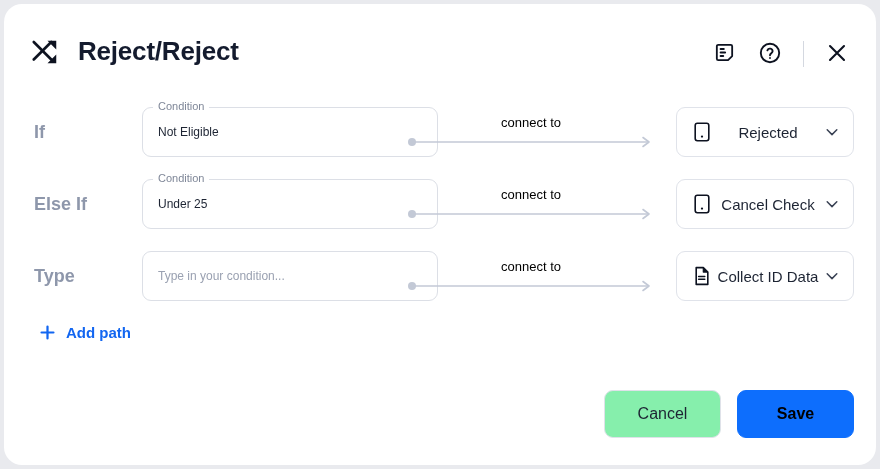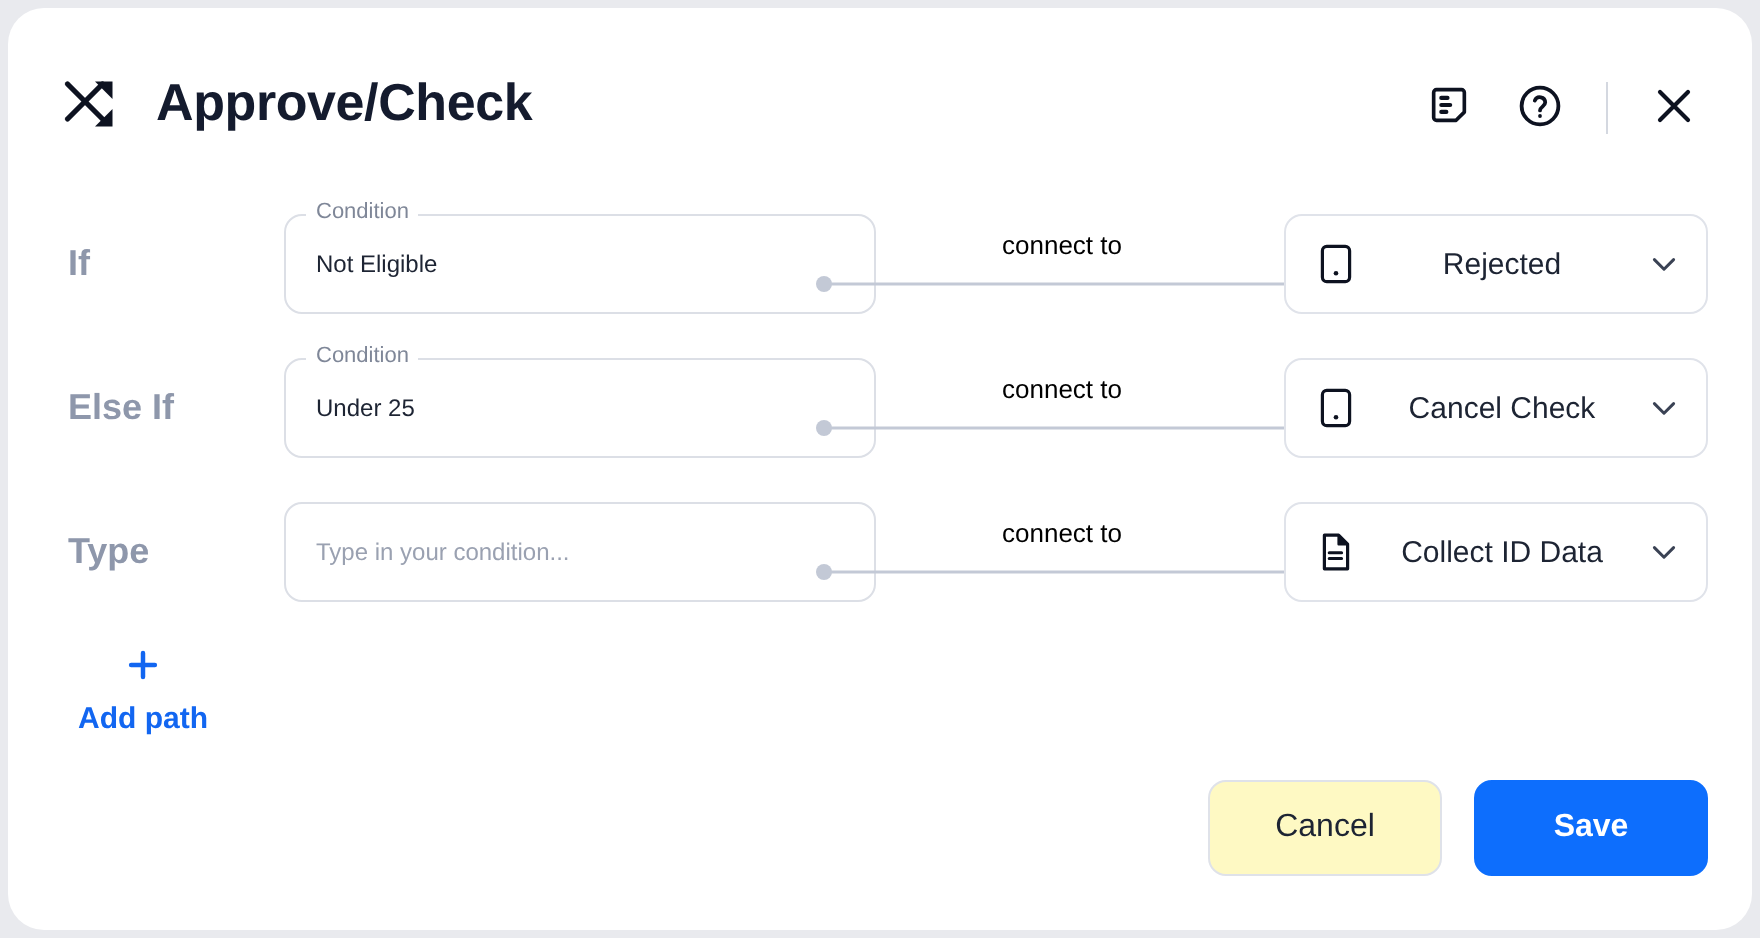--- a/index.html
+++ b/index.html
@@ -141,21 +141,21 @@
     color: #000000;
   }
   .conn-line { position: absolute; left: 0; top: 20px; width: 246px; height: 12px; }
 
   
   .action-select {
     position: absolute;
     right: 22px;
     top: 50%;
     transform: translateY(-50%);
-    width: 212px;
+    width: 178px;
     height: 50px;
     border: 1px solid #e0e3ea;
     border-radius: 9px;
     background: #fff;
     display: flex;
     align-items: center;
     padding: 0 13px 0 15px;
     cursor: pointer;
   }
   .action-icon { width: 20px; height: 22px; flex: 0 0 auto; display:block; }
@@ -173,21 +173,20 @@
   .add-path {
     position: absolute;
     left: 33px;
     top: 316px;
     display: flex;
     align-items: center;
     gap: 10px;
     cursor: pointer;
     background: none; border: none;
     padding: 4px 2px;
-    flex-direction: column;
   }
   .add-plus { width: 17px; height: 17px; display: block; }
   .add-text {
     font-size: 15px;
     font-weight: bold;
     color: #1266f1;
     white-space: nowrap;
   }
 
   
@@ -202,48 +201,48 @@
   .btn {
     height: 48px;
     border-radius: 9px;
     font-family: "Liberation Sans", sans-serif;
     font-size: 16px;
     cursor: pointer;
     white-space: nowrap;
   }
   .btn-cancel {
     width: 117px;
-    background: #fef9c3;
+    background: #86efac;
     border: 1px solid #dfe2e9;
     color: #1d2433;
   }
   .btn-save {
     width: 117px;
     background: #0d6efd;
     border: 1px solid #0d6efd;
-    color: #ffffff;
+    color: #000000;
     font-weight: bold;
   }
 </style>
 </head>
 <body>
 
 <div class="card">
 
   <div class="header">
     <div class="header-left">
       <span>
         <svg class="shuffle-icon" viewBox="0 0 24 24" fill="none" stroke="#0d1220" stroke-width="2.1" stroke-linecap="round" stroke-linejoin="round">
           <path d="M3 4 L17 18"></path>
           <path d="M3 18 L17 4"></path>
           <polygon points="21,3 21,10 14,3" fill="#0d1220" stroke="none"></polygon>
           <polygon points="21,21 21,14 14,21" fill="#0d1220" stroke="none"></polygon>
         </svg>
       </span>
-      <div class="modal-title">Approve/Check</div>
+      <div class="modal-title">Reject/Reject</div>
     </div>
 
     <div class="header-right">
       <button class="hdr-btn">
         <span>
           <svg width="23" height="23" viewBox="0 0 24 24" fill="none" stroke="#0d1220" stroke-width="1.9" stroke-linecap="round" stroke-linejoin="round">
             <path d="M4 5.5a1.5 1.5 0 0 1 1.5-1.5h13a1.5 1.5 0 0 1 1.5 1.5v10.2L15.7 20H5.5A1.5 1.5 0 0 1 4 18.5z"></path>
             <path d="M8 8.3h3.2M8 12h4.6M8 15.6h2.6" stroke-width="2.2"></path>
           </svg>
         </span>

